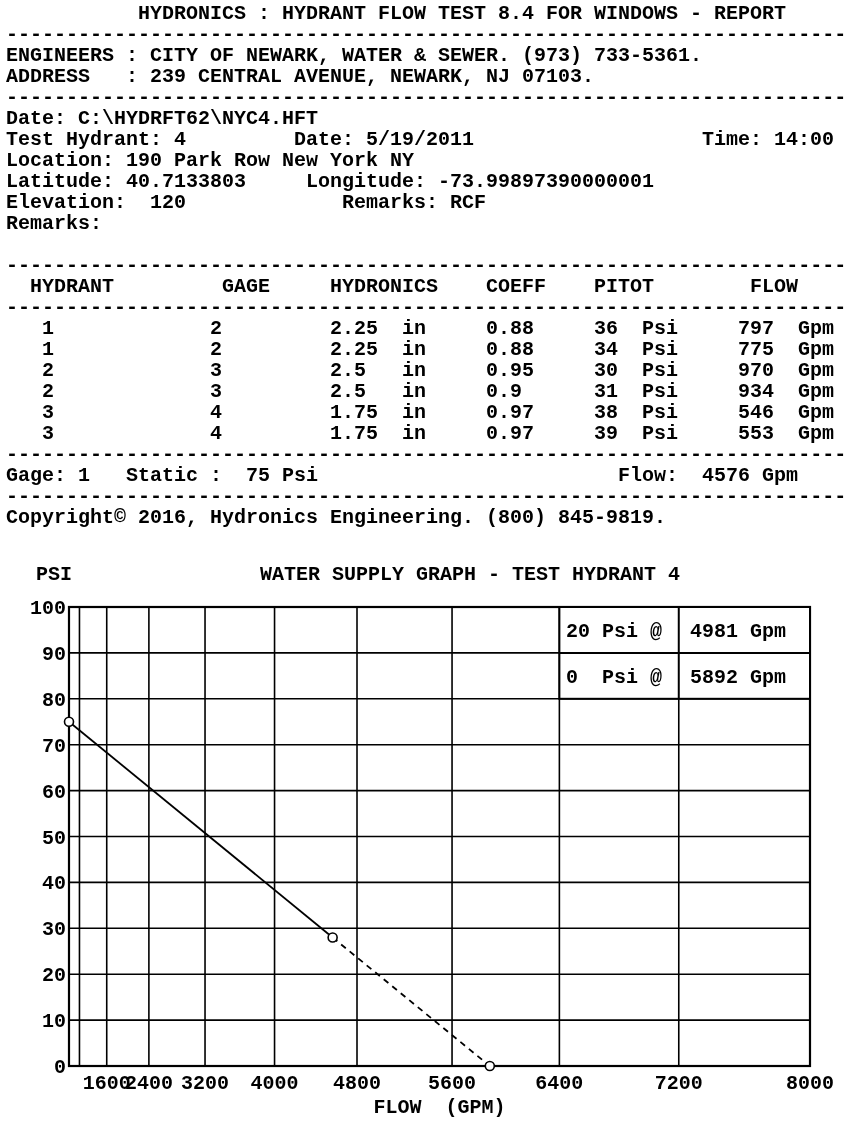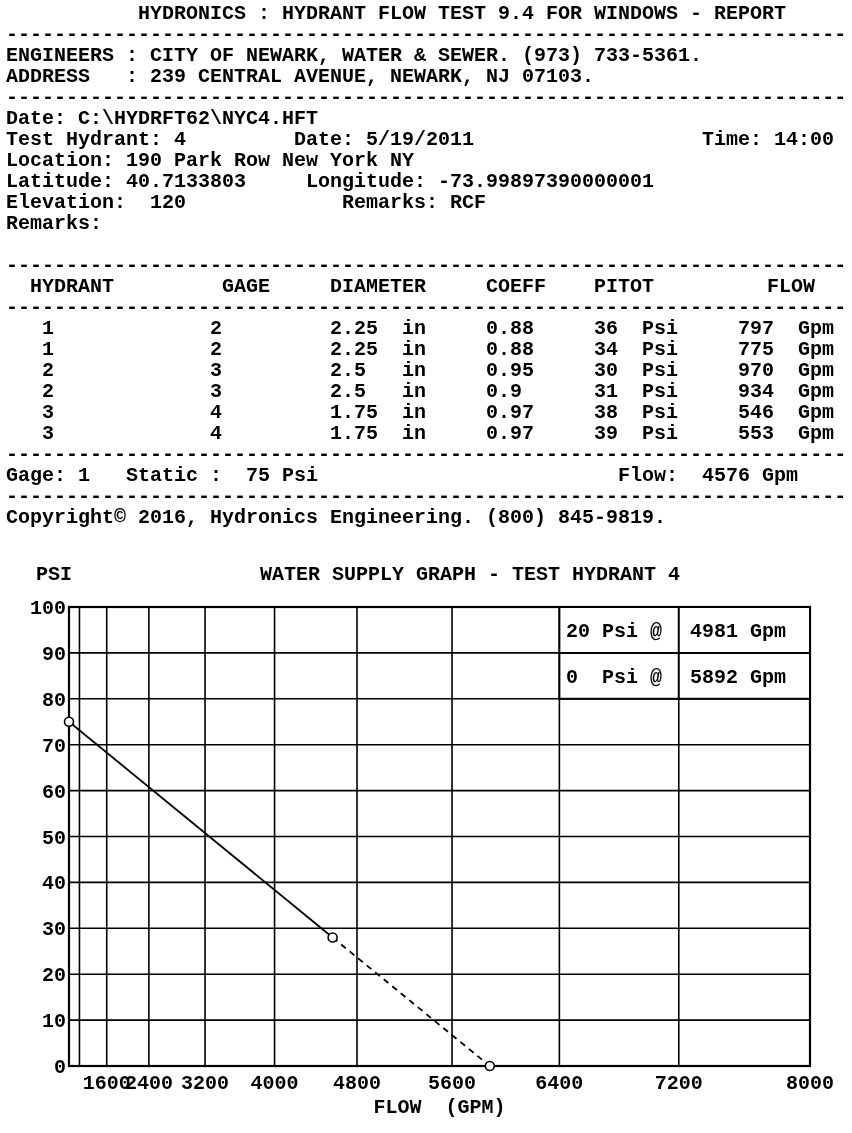--- a/index.html
+++ b/index.html
@@ -16,21 +16,21 @@
   .c-long{left:306px;} .c-test{left:342px;}
   .s-gage{left:6px;} .s-static{left:126px;} .s-resid{left:366px;}
   .s-flowl{left:618px;} .s-flowv{left:702px;} .s-flowu{left:762px;}
   svg text{font-family:"Liberation Mono","DejaVu Sans Mono",monospace;font-weight:bold;font-size:20px;fill:#000;}
 </style>
 </head>
 <body>
 
 <div class="page">
 
-  <div class="ln" style="top:3px"><span class="f title">HYDRONICS : HYDRANT FLOW TEST 9.4 FOR WINDOWS - REPORT</span></div>
+  <div class="ln" style="top:3px"><span class="f title">HYDRONICS : HYDRANT FLOW TEST 8.4 FOR WINDOWS - REPORT</span></div>
   <div class="ln" style="top:24px"><span class="f c0">----------------------------------------------------------------------</span></div>
   <div class="ln" style="top:45px"><span class="f c0">ENGINEERS : CITY OF NEWARK, WATER &amp; SEWER. (973) 733-5361.</span></div>
   <div class="ln" style="top:66px"><span class="f c0">ADDRESS   : 239 CENTRAL AVENUE, NEWARK, NJ 07103.</span></div>
   <div class="ln" style="top:87px"><span class="f c0">----------------------------------------------------------------------</span></div>
   <div class="ln" style="top:108px"><span class="f c0">Date: C:\HYDRFT62\NYC4.HFT</span></div>
   <div class="ln" style="top:129px">
     <span class="f c0">Test Hydrant: 4</span>
     <span class="f c-date">Date: 5/19/2011</span>
     <span class="f c-time">Time: 14:00</span>
   </div>
@@ -39,21 +39,21 @@
     <span class="f c0">Latitude: 40.7133803</span>
     <span class="f c-long">Longitude: -73.99897390000001</span>
   </div>
   <div class="ln" style="top:192px">
     <span class="f c0">Elevation:  120</span>
     <span class="f c-test">Remarks: RCF</span>
   </div>
   <div class="ln" style="top:213px"><span class="f c0">Remarks:</span></div>
 
   <div class="ln" style="top:255px"><span class="f c0">----------------------------------------------------------------------</span></div>
-  <div class="ln" style="top:276px" id="tbl-header"><span class="f" style="left: 30px;">HYDRANT</span><span class="f" style="left: 198px; margin-left: 24px;">GAGE</span><span class="f" style="left: 330px;">DIAMETER</span><span class="f" style="left: 486px;">COEFF</span><span class="f" style="left: 594px;">PITOT</span><span class="f" style="left: 750px; margin-left: 17px;">FLOW</span></div>
+  <div class="ln" style="top:276px" id="tbl-header"><span class="f" style="left: 30px;">HYDRANT</span><span class="f" style="left: 198px; margin-left: 24px;">GAGE</span><span class="f" style="left: 330px;">HYDRONICS</span><span class="f" style="left: 486px;">COEFF</span><span class="f" style="left: 594px;">PITOT</span><span class="f" style="left: 750px;">FLOW</span></div>
   <div class="ln" style="top:297px"><span class="f c0">----------------------------------------------------------------------</span></div>
   <div id="tbl-rows">
       <div class="ln" style="top: 318px;"><span class="f" style="left: 42px;">1</span><span class="f" style="left: 210px;">2</span><span class="f" style="left: 330px;">2.25</span><span class="f" style="left: 402px;">in</span><span class="f" style="left: 486px;">0.88</span><span class="f" style="left: 594px;">36</span><span class="f" style="left: 642px;">Psi</span><span class="f" style="left: 738px;">797</span><span class="f" style="left: 798px;">Gpm</span></div>
       <div class="ln" style="top: 339px;"><span class="f" style="left: 42px;">1</span><span class="f" style="left: 210px;">2</span><span class="f" style="left: 330px;">2.25</span><span class="f" style="left: 402px;">in</span><span class="f" style="left: 486px;">0.88</span><span class="f" style="left: 594px;">34</span><span class="f" style="left: 642px;">Psi</span><span class="f" style="left: 738px;">775</span><span class="f" style="left: 798px;">Gpm</span></div>
       <div class="ln" style="top: 360px;"><span class="f" style="left: 42px;">2</span><span class="f" style="left: 210px;">3</span><span class="f" style="left: 330px;">2.5</span><span class="f" style="left: 402px;">in</span><span class="f" style="left: 486px;">0.95</span><span class="f" style="left: 594px;">30</span><span class="f" style="left: 642px;">Psi</span><span class="f" style="left: 738px;">970</span><span class="f" style="left: 798px;">Gpm</span></div>
       <div class="ln" style="top: 381px;"><span class="f" style="left: 42px;">2</span><span class="f" style="left: 210px;">3</span><span class="f" style="left: 330px;">2.5</span><span class="f" style="left: 402px;">in</span><span class="f" style="left: 486px;">0.9</span><span class="f" style="left: 594px;">31</span><span class="f" style="left: 642px;">Psi</span><span class="f" style="left: 738px;">934</span><span class="f" style="left: 798px;">Gpm</span></div>
       <div class="ln" style="top: 402px;"><span class="f" style="left: 42px;">3</span><span class="f" style="left: 210px;">4</span><span class="f" style="left: 330px;">1.75</span><span class="f" style="left: 402px;">in</span><span class="f" style="left: 486px;">0.97</span><span class="f" style="left: 594px;">38</span><span class="f" style="left: 642px;">Psi</span><span class="f" style="left: 738px;">546</span><span class="f" style="left: 798px;">Gpm</span></div>
       <div class="ln" style="top: 423px;"><span class="f" style="left: 42px;">3</span><span class="f" style="left: 210px;">4</span><span class="f" style="left: 330px;">1.75</span><span class="f" style="left: 402px;">in</span><span class="f" style="left: 486px;">0.97</span><span class="f" style="left: 594px;">39</span><span class="f" style="left: 642px;">Psi</span><span class="f" style="left: 738px;">553</span><span class="f" style="left: 798px;">Gpm</span></div>
     </div>
   <div class="ln" style="top:444px"><span class="f c0">----------------------------------------------------------------------</span></div>

